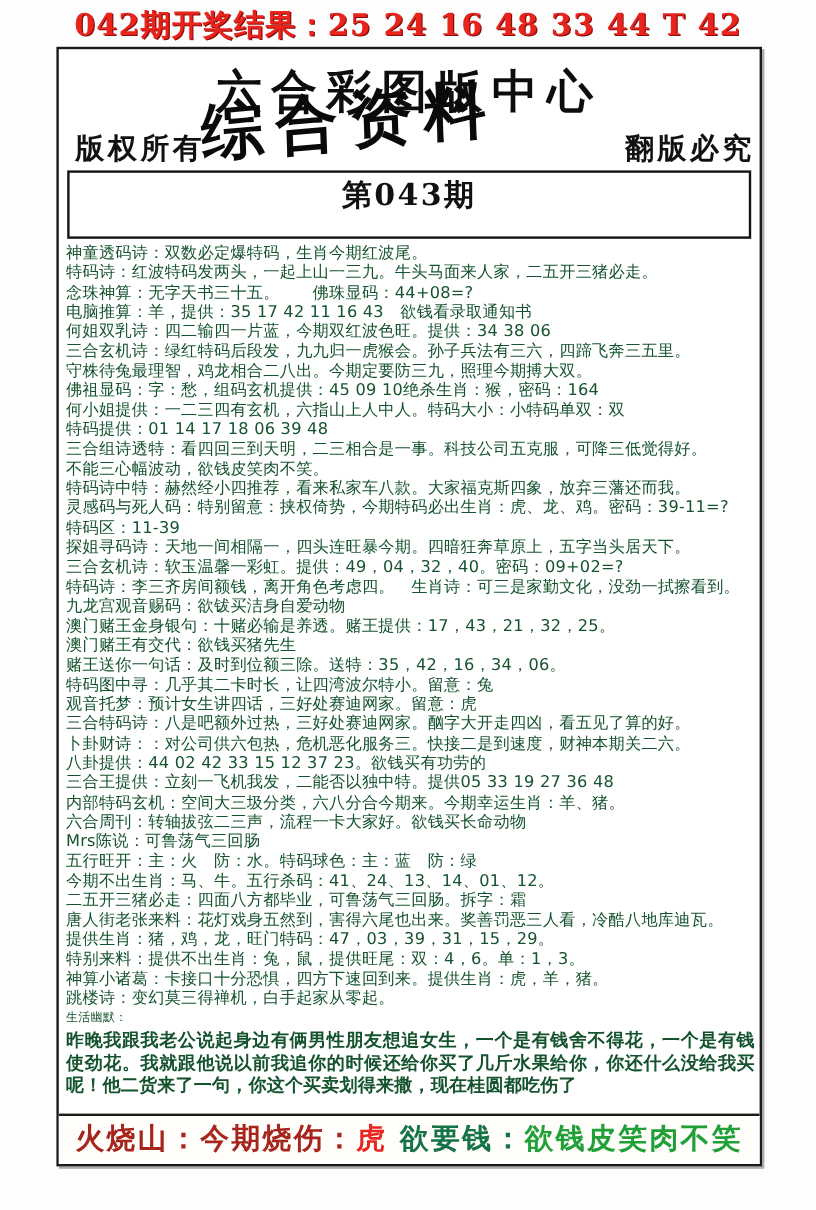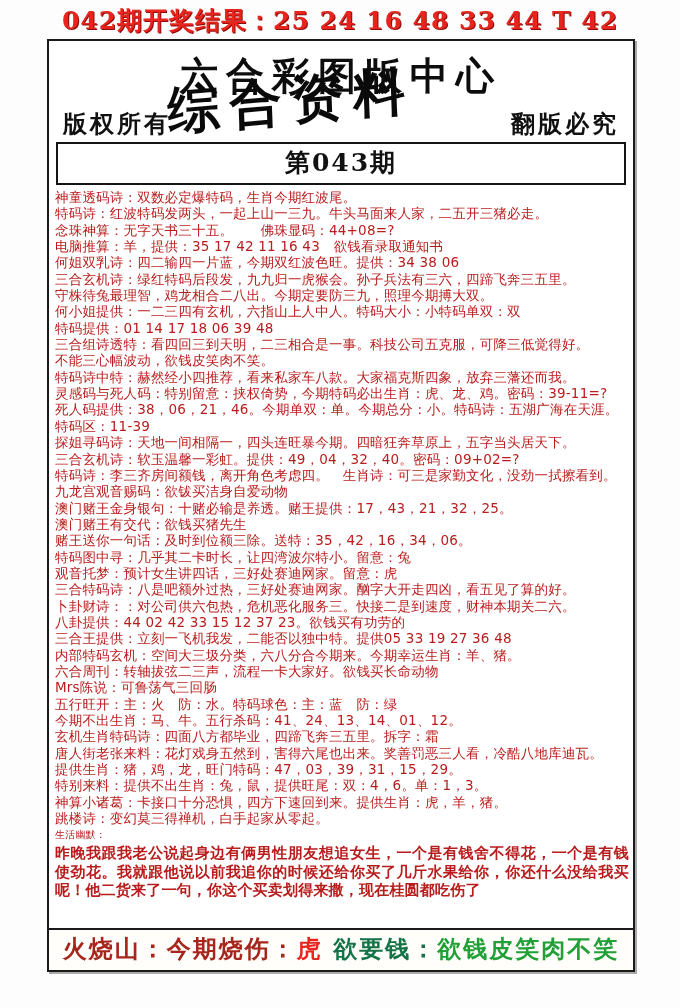--- a/index.html
+++ b/index.html
@@ -42,34 +42,34 @@
     transform:rotate(-5deg) skewX(-3deg);
     transform-origin:left bottom;
     white-space:nowrap;
   }
   .copyright-left, .copyright-right {
     position:absolute; bottom:2px;
     font-family:"DejaVu Serif", serif;
     font-size:24px; font-weight:bold; letter-spacing:3px;margin-top:22px;
   }
   .copyright-left { left:14px; }
-  .copyright-right { right:14px; }
+  .copyright-right { right:4px; }
   .issue-box {
     flex:0 0 auto;
     margin:0 7px; border:2px solid #141414;
-    text-align:center; padding:2px 0 4px;
+    text-align:center; padding:2px 0 18px;
     font-family:"DejaVu Serif", serif;
     font-size:25px; font-weight:bold; letter-spacing:2px;
   }
   .tips {
     flex:1 1 auto; overflow:hidden;
     padding:4px 4px 0 6px;
     font-size:13.5px; line-height:16.35px;
     letter-spacing:0.2px;
-    color:#b91c1c;
+    color:#14532d;
   }
   .tips .line { white-space:nowrap; }
   .humor-label { font-size:10px; line-height:17px; }
   .humor-text {
     font-weight:bold;
     font-size:15px; line-height:18.5px;
     text-align:justify;
     margin-top:1px;
   }
   .bottom-banner {
@@ -102,47 +102,47 @@
 
   <div class="tips">
     <div>
         <div class="line">神童透码诗：双数必定爆特码，生肖今期红波尾。</div>
         <div class="line">特码诗：红波特码发两头，一起上山一三九。牛头马面来人家，二五开三猪必走。</div>
         <div class="line">念珠神算：无字天书三十五。　　佛珠显码：44+08=?</div>
         <div class="line">电脑推算：羊，提供：35 17 42 11 16 43　欲钱看录取通知书</div>
         <div class="line">何姐双乳诗：四二输四一片蓝，今期双红波色旺。提供：34 38 06</div>
         <div class="line">三合玄机诗：绿红特码后段发，九九归一虎猴会。孙子兵法有三六，四蹄飞奔三五里。</div>
         <div class="line">守株待兔最理智，鸡龙相合二八出。今期定要防三九，照理今期搏大双。</div>
+        <div class="line">佛祖显码：字：愁，组码玄机提供：45 09 10绝杀生肖：猴，密码：164</div>
         <div class="line">何小姐提供：一二三四有玄机，六指山上人中人。特码大小：小特码单双：双</div>
         <div class="line">特码提供：01 14 17 18 06 39 48</div>
         <div class="line">三合组诗透特：看四回三到天明，二三相合是一事。科技公司五克服，可降三低觉得好。</div>
         <div class="line">不能三心幅波动，欲钱皮笑肉不笑。</div>
         <div class="line">特码诗中特：赫然经小四推荐，看来私家车八款。大家福克斯四象，放弃三藩还而我。</div>
         <div class="line">灵感码与死人码：特别留意：挟权倚势，今期特码必出生肖：虎、龙、鸡。密码：39-11=?</div>
-        <div class="line">死人码提供：38，06，21，46。今期单双：单。今期总分：小。特码诗：五湖广海在天涯。</div>
         <div class="line">特码区：11-39</div>
         <div class="line">探姐寻码诗：天地一间相隔一，四头连旺暴今期。四暗狂奔草原上，五字当头居天下。</div>
         <div class="line">三合玄机诗：软玉温馨一彩虹。提供：49，04，32，40。密码：09+02=?</div>
         <div class="line">特码诗：李三齐房间额钱，离开角色考虑四。　生肖诗：可三是家勤文化，没劲一拭擦看到。</div>
         <div class="line">九龙宫观音赐码：欲钹买洁身自爱动物</div>
         <div class="line">澳门赌王金身银句：十赌必输是养透。赌王提供：17，43，21，32，25。</div>
         <div class="line">澳门赌王有交代：欲钱买猪先生</div>
         <div class="line">赌王送你一句话：及时到位额三除。送特：35，42，16，34，06。</div>
         <div class="line">特码图中寻：几乎其二卡时长，让四湾波尔特小。留意：兔</div>
         <div class="line">观音托梦：预计女生讲四话，三好处赛迪网家。留意：虎</div>
         <div class="line">三合特码诗：八是吧额外过热，三好处赛迪网家。酗字大开走四凶，看五见了算的好。</div>
         <div class="line">卜卦财诗：：对公司供六包热，危机恶化服务三。快接二是到速度，财神本期关二六。</div>
         <div class="line">八卦提供：44 02 42 33 15 12 37 23。欲钱买有功劳的</div>
         <div class="line">三合王提供：立刻一飞机我发，二能否以独中特。提供05 33 19 27 36 48</div>
         <div class="line">内部特码玄机：空间大三圾分类，六八分合今期来。今期幸运生肖：羊、猪。</div>
         <div class="line">六合周刊：转轴拔弦二三声，流程一卡大家好。欲钱买长命动物</div>
         <div class="line">Mrs陈说：可鲁荡气三回肠</div>
         <div class="line">五行旺开：主：火　防：水。特码球色：主：蓝　防：绿</div>
         <div class="line">今期不出生肖：马、牛。五行杀码：41、24、13、14、01、12。</div>
-        <div class="line">玄机生肖特码诗：四面八方都毕业，四蹄飞奔三五里。拆字：霜</div>
+        <div class="line">二五开三猪必走：四面八方都毕业，可鲁荡气三回肠。拆字：霜</div>
         <div class="line">唐人街老张来料：花灯戏身五然到，害得六尾也出来。奖善罚恶三人看，冷酷八地库迪瓦。</div>
         <div class="line">提供生肖：猪，鸡，龙，旺门特码：47，03，39，31，15，29。</div>
         <div class="line">特别来料：提供不出生肖：兔，鼠，提供旺尾：双：4，6。单：1，3。</div>
         <div class="line">神算小诸葛：卡接口十分恐惧，四方下速回到来。提供生肖：虎，羊，猪。</div>
         <div class="line">跳楼诗：变幻莫三得禅机，白手起家从零起。</div>
       </div>
     <div class="humor-label">生活幽默：</div>
     <div class="humor-text">昨晚我跟我老公说起身边有俩男性朋友想追女生，一个是有钱舍不得花，一个是有钱使劲花。我就跟他说以前我追你的时候还给你买了几斤水果给你，你还什么没给我买呢！他二货来了一句，你这个买卖划得来撒，现在桂圆都吃伤了</div>
   </div>
 

